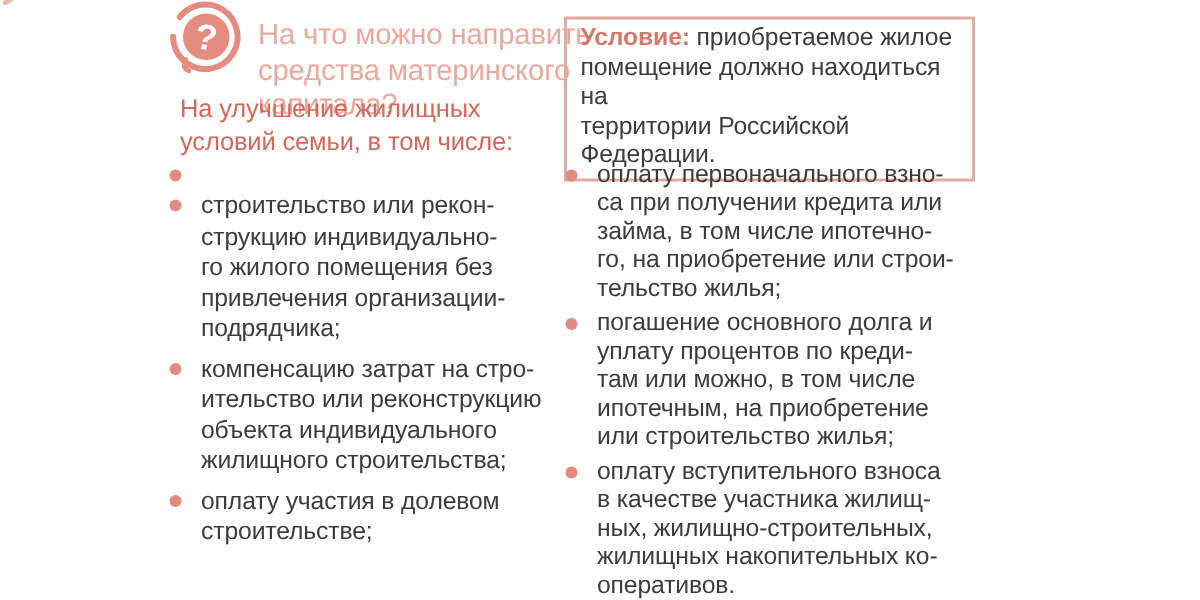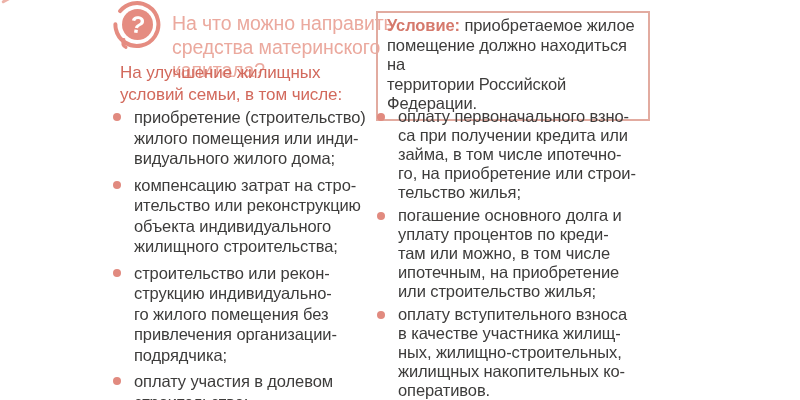--- a/index.html
+++ b/index.html
@@ -143,41 +143,38 @@
 условий семьи, в том числе:</div>
 
   <div class="cond"><span class="cond-label">Условие:</span><span> приобретаемое жилое
 помещение должно находиться на
 территории Российской
 Федерации.</span></div>
 
   <ul class="list list-left">
     <li>
       <span class="dot"></span>
-      <span class="li-text">приобретение (строительство)
-жилого помещения или инди-
-видуального жилого дома;</span>
-    </li>
-    <li>
-      <span class="dot"></span>
-      <span class="li-text">компенсацию затрат на стро-
-ительство или реконструкцию
-объекта индивидуального
-жилищного строительства;</span>
     </li>
     <li>
       <span class="dot"></span>
       <span class="li-text">строительство или рекон-
 струкцию индивидуально-
 го жилого помещения без
 привлечения организации-
 подрядчика;</span>
     </li>
     <li>
       <span class="dot"></span>
+      <span class="li-text">компенсацию затрат на стро-
+ительство или реконструкцию
+объекта индивидуального
+жилищного строительства;</span>
+    </li>
+    <li>
+      <span class="dot"></span>
       <span class="li-text">оплату участия в долевом
 строительстве;</span>
     </li>
   </ul>
 
   <ul class="list list-right">
     <li>
       <span class="dot"></span>
       <span class="li-text">оплату первоначального взно-
 са при получении кредита или

